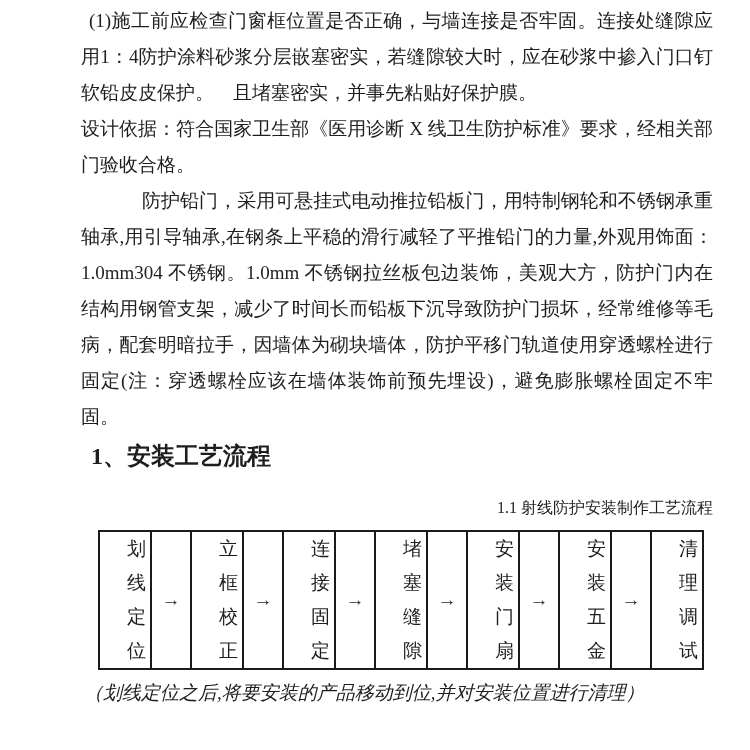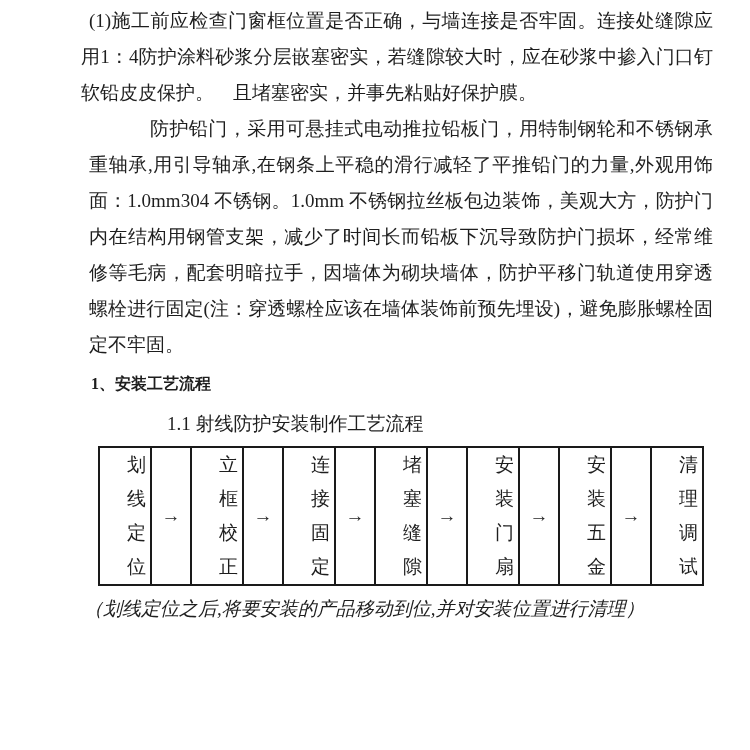--- a/index.html
+++ b/index.html
@@ -20,32 +20,33 @@
     padding: 3px 37px 0 81px;
   }
   p { margin: 0; }
   .body-para {
     font-size: 19px;
     line-height: 36px;
     text-align: justify;
     text-justify: inter-ideograph;
   }
   .para-numbered { text-indent: 8px; }
-  .para-indented { text-indent: 61px; margin-left: 8px; }
+  .para-indented { text-indent: 61px; }
   .heading {
-    margin: 3px 0 4px 0;
-    font-size: 16px;
+    margin: 3px 0 16px 0;
+    font-size: 24px;
     font-weight: bold;
     line-height: 36px;
     text-indent: 10px;
   }
   .subheading {
-    font-size: 19px;
+    font-size: 16px;
     line-height: 36px;
     text-indent: 86px;
+    text-align: right;
   }
   .flow-table {
     border-collapse: collapse;
     table-layout: fixed;
     width: 580px;
     margin: 4px 0 0 17px;
   }
   .flow-table td {
     border: 2px solid #1a1a1a;
     padding: 0;
@@ -72,20 +73,21 @@
 </style>
 </head>
 <body>
 
 <div class="page">
   <div class="content">
 
     <p class="body-para para-numbered">(1)施工前应检查门窗框位置是否正确，与墙连接是否牢固。连接处缝隙应用1：4防护涂料砂浆分层嵌塞密实，若缝隙较大时，应在砂浆中掺入门口钉软铅皮皮保护。　且堵塞密实，并事先粘贴好保护膜。</p>
 
 
+    <p class="body-para">设计依据：符合国家卫生部《医用诊断 X 线卫生防护标准》要求，经相关部门验收合格。</p>
 
     <p class="body-para para-indented">防护铅门，采用可悬挂式电动推拉铅板门，用特制钢轮和不锈钢承重轴承,用引导轴承,在钢条上平稳的滑行减轻了平推铅门的力量,外观用饰面：1.0mm304 不锈钢。1.0mm 不锈钢拉丝板包边装饰，美观大方，防护门内在结构用钢管支架，减少了时间长而铅板下沉导致防护门损坏，经常维修等毛病，配套明暗拉手，因墙体为砌块墙体，防护平移门轨道使用穿透螺栓进行固定(注：穿透螺栓应该在墙体装饰前预先埋设)，避免膨胀螺栓固定不牢固。</p>
 
     <h2 class="heading">1、安装工艺流程</h2>
 
     <p class="subheading">1.1 射线防护安装制作工艺流程</p>
 
     <table class="flow-table">
       <tbody>
         <tr>

